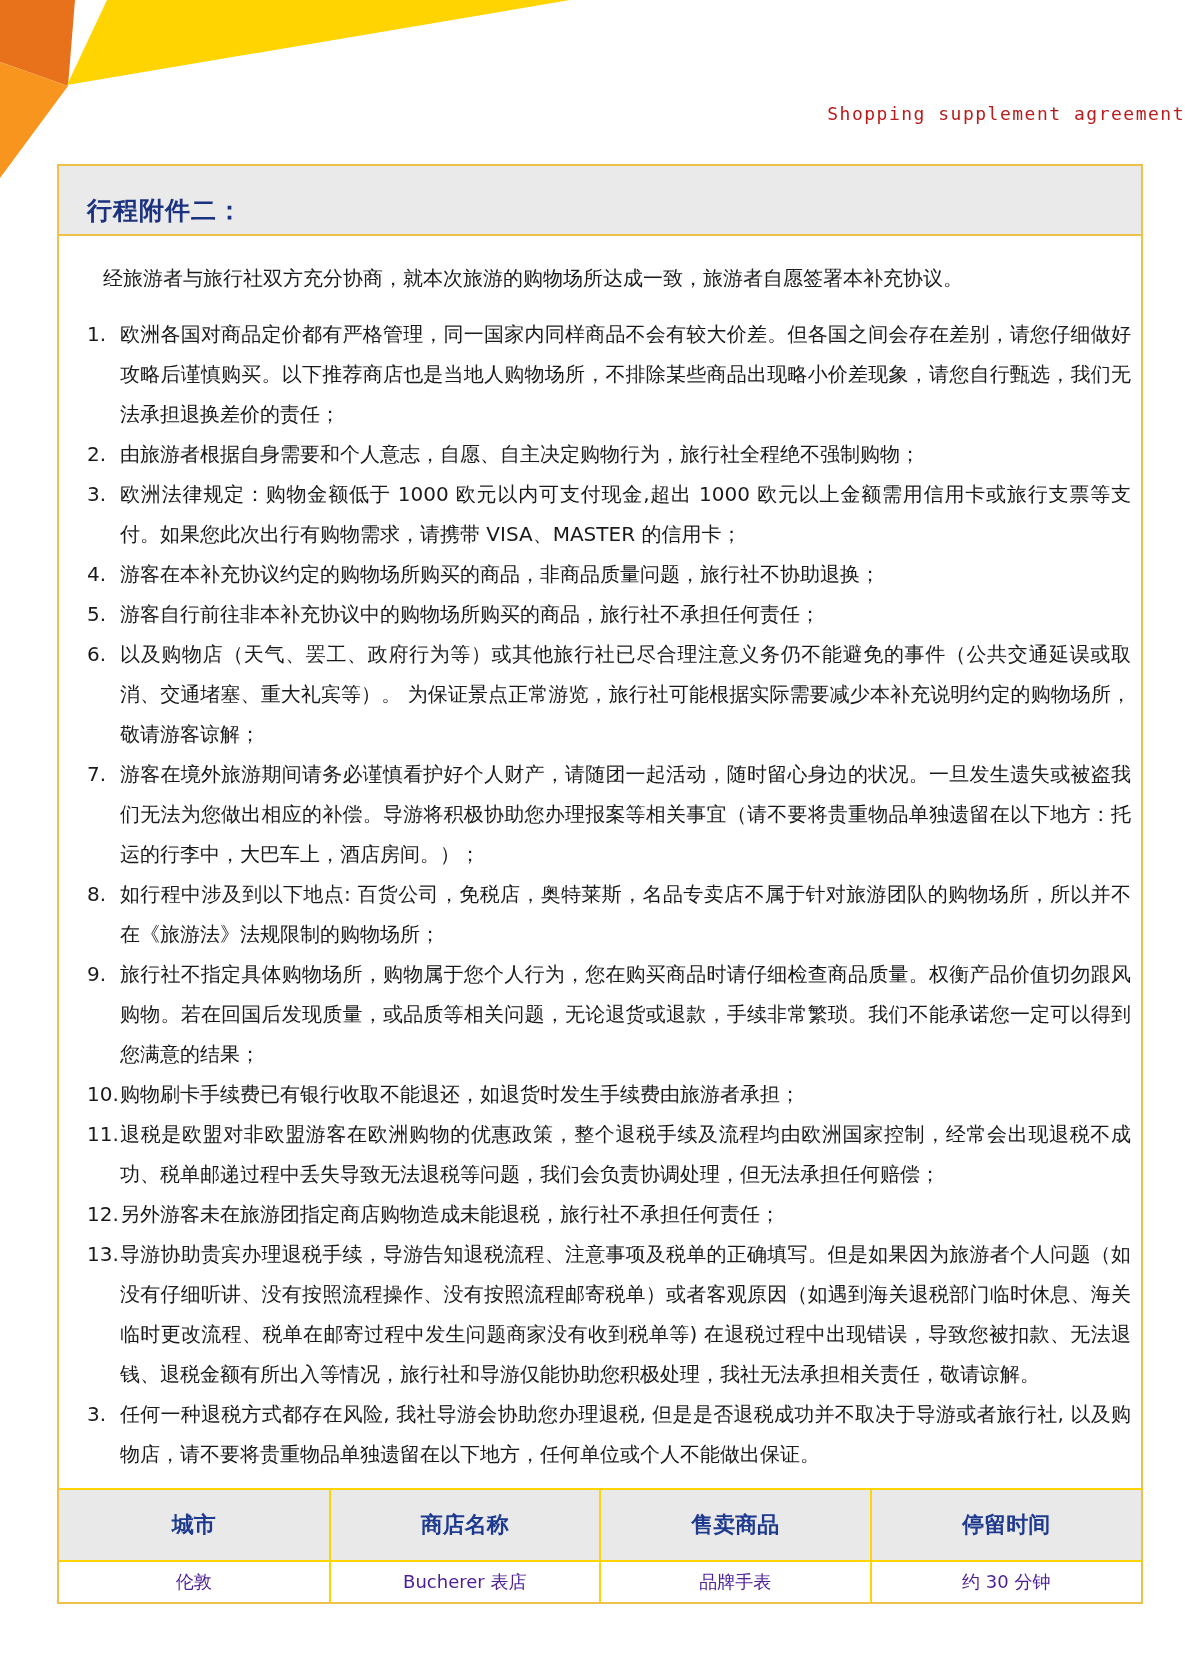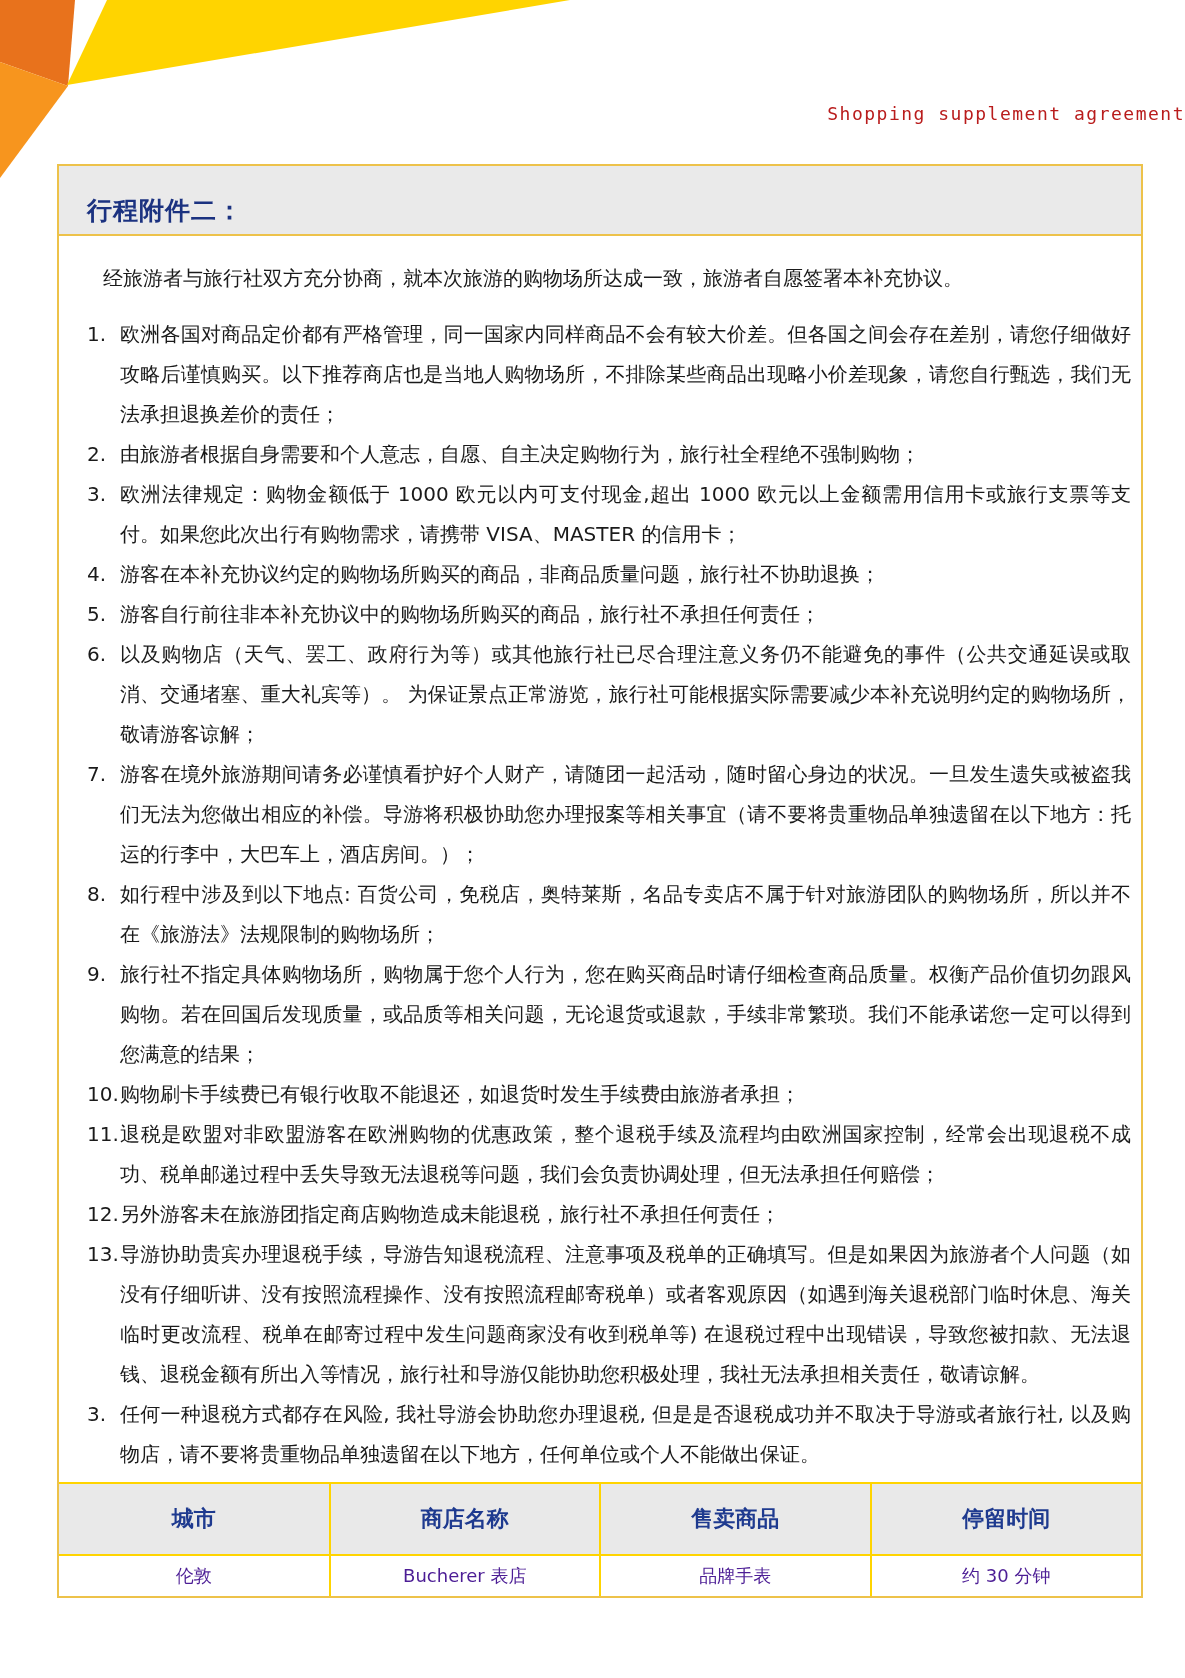--- a/index.html
+++ b/index.html
@@ -69,21 +69,21 @@
   .term-num {
     flex: 0 0 33px;
     text-align: left;
     white-space: nowrap;
   }
   .term-text { flex: 1 1 auto; }
   .shops-table {
     width: 100%;
     border-collapse: collapse;
     table-layout: fixed;
-    margin-top: 8px;
+    margin-top: 14px;
   }
   .shops-table th, .shops-table td {
     border: 2px solid #ffd400;
     text-align: center;
     vertical-align: middle;
   }
   .shops-table th {
     background: #e9e9e9;
     color: #1e3a8f;
     font-size: 22px;

